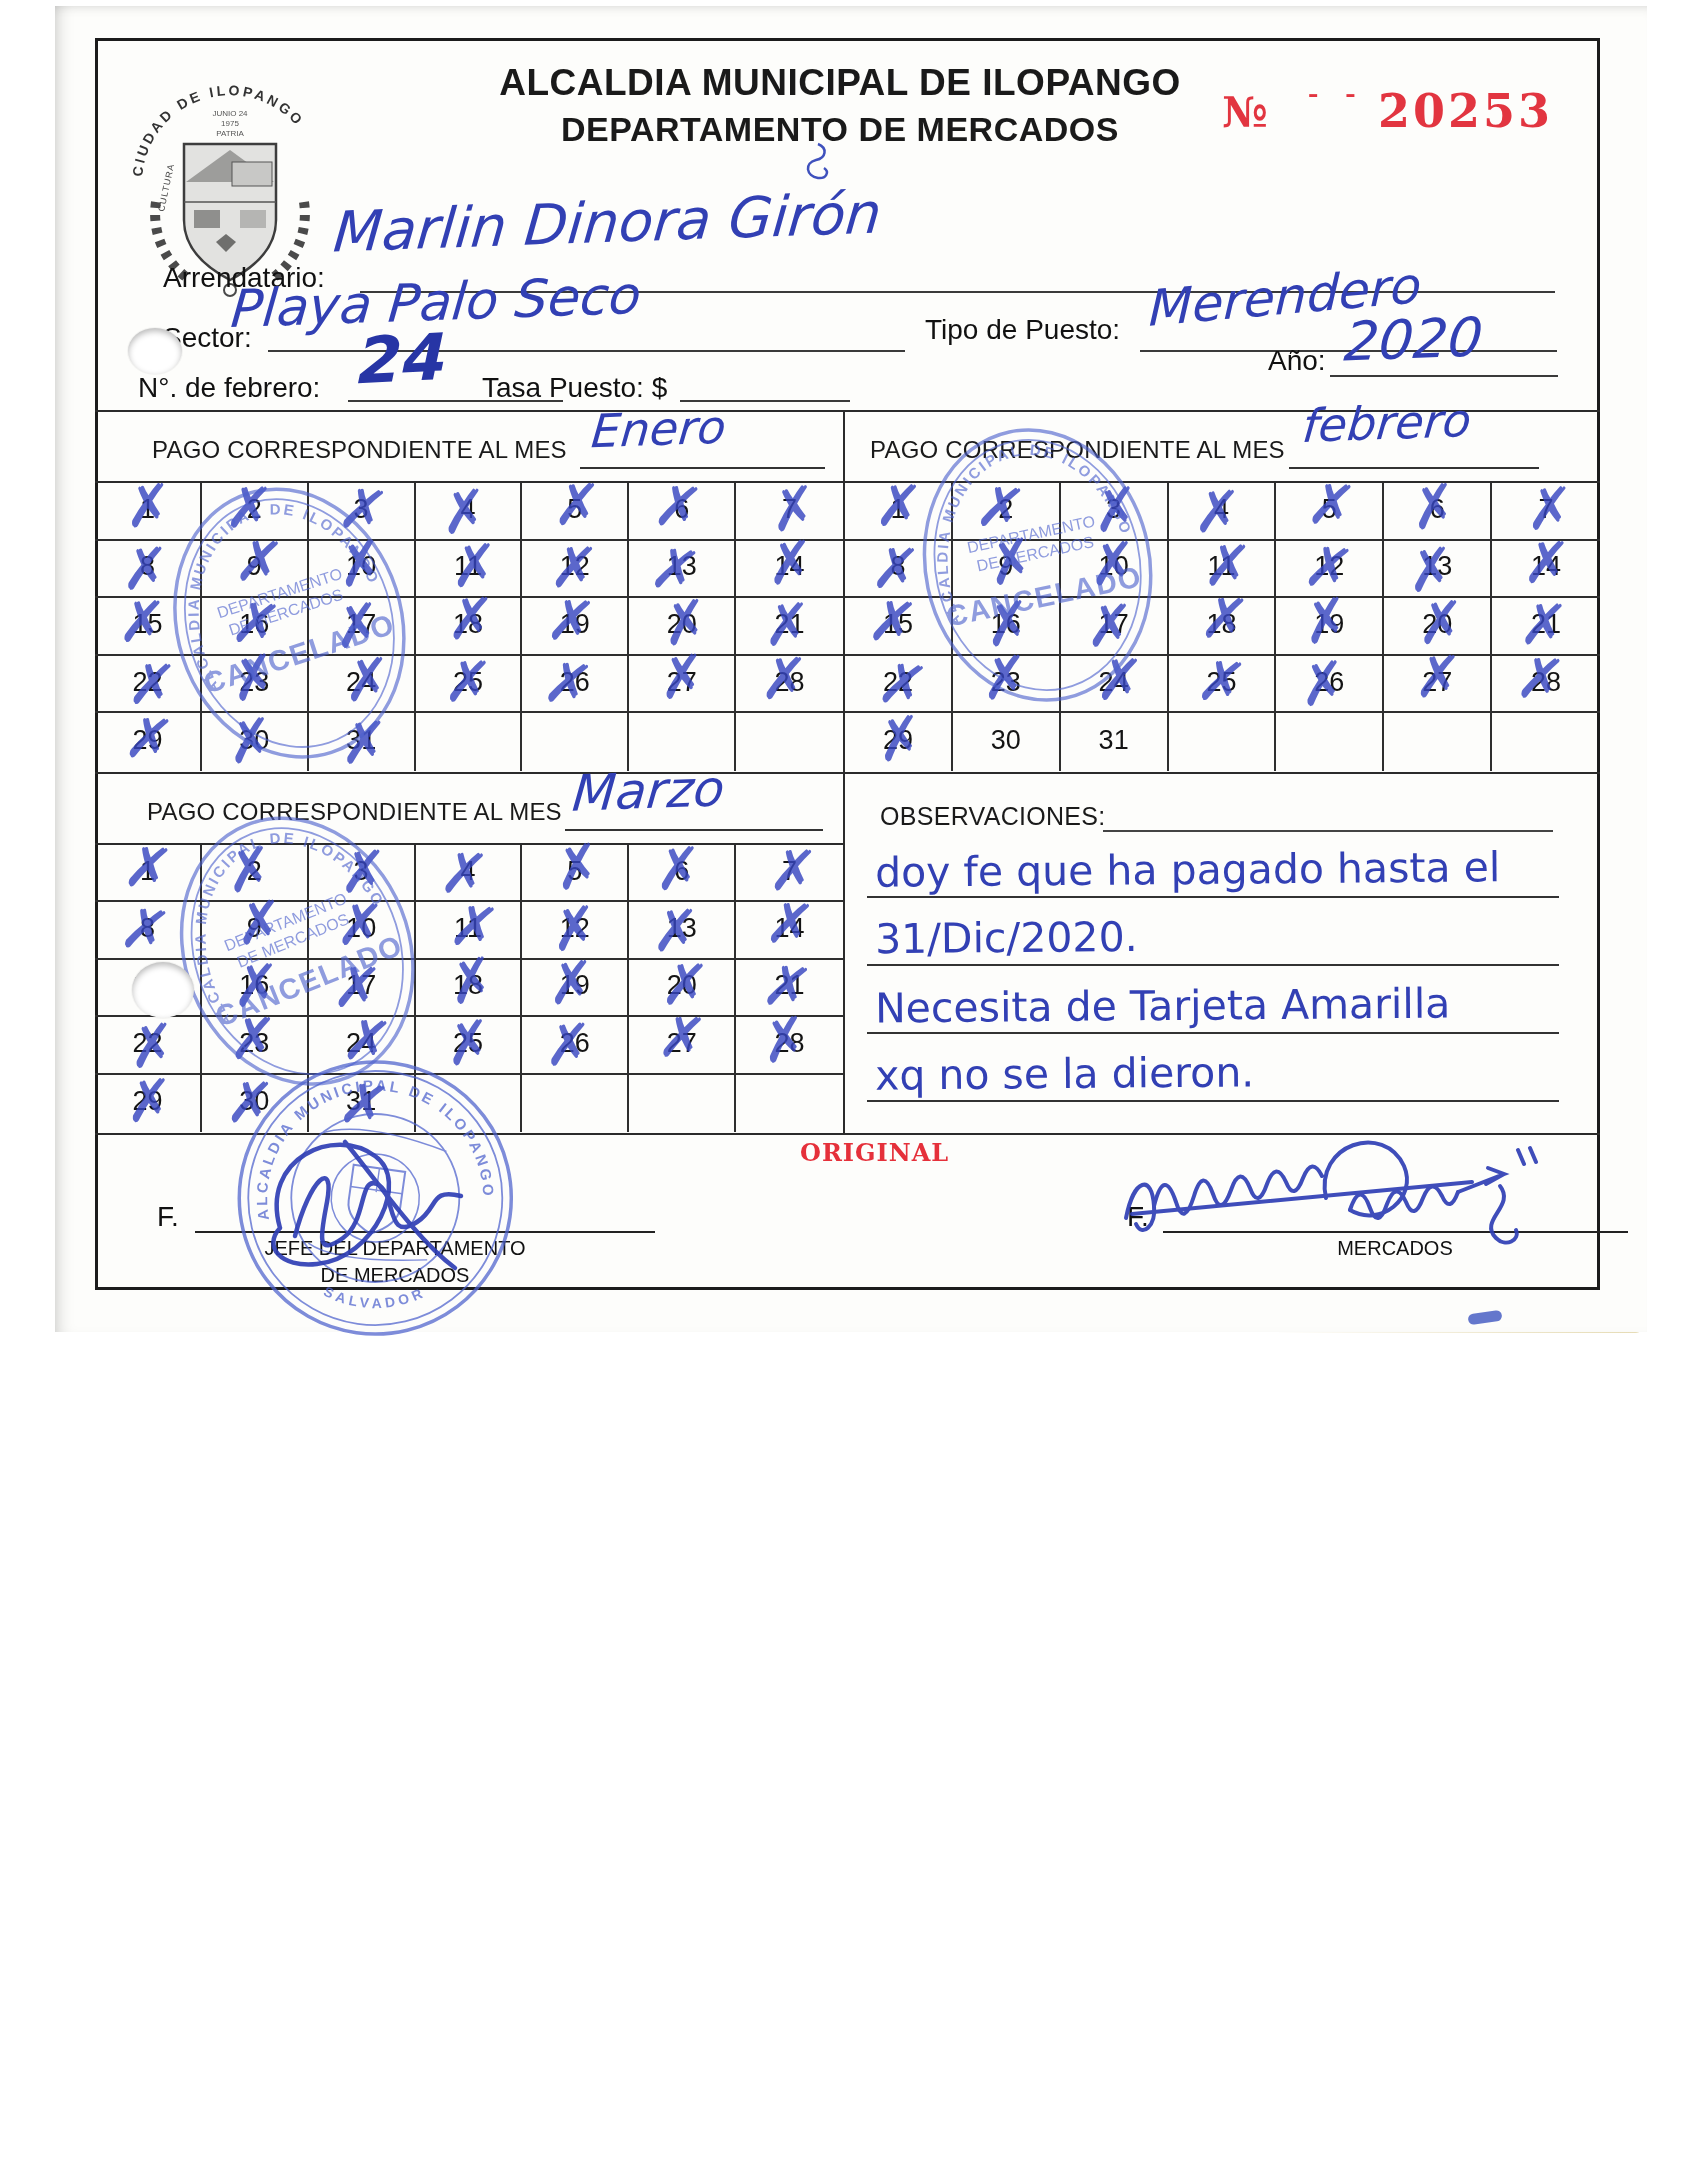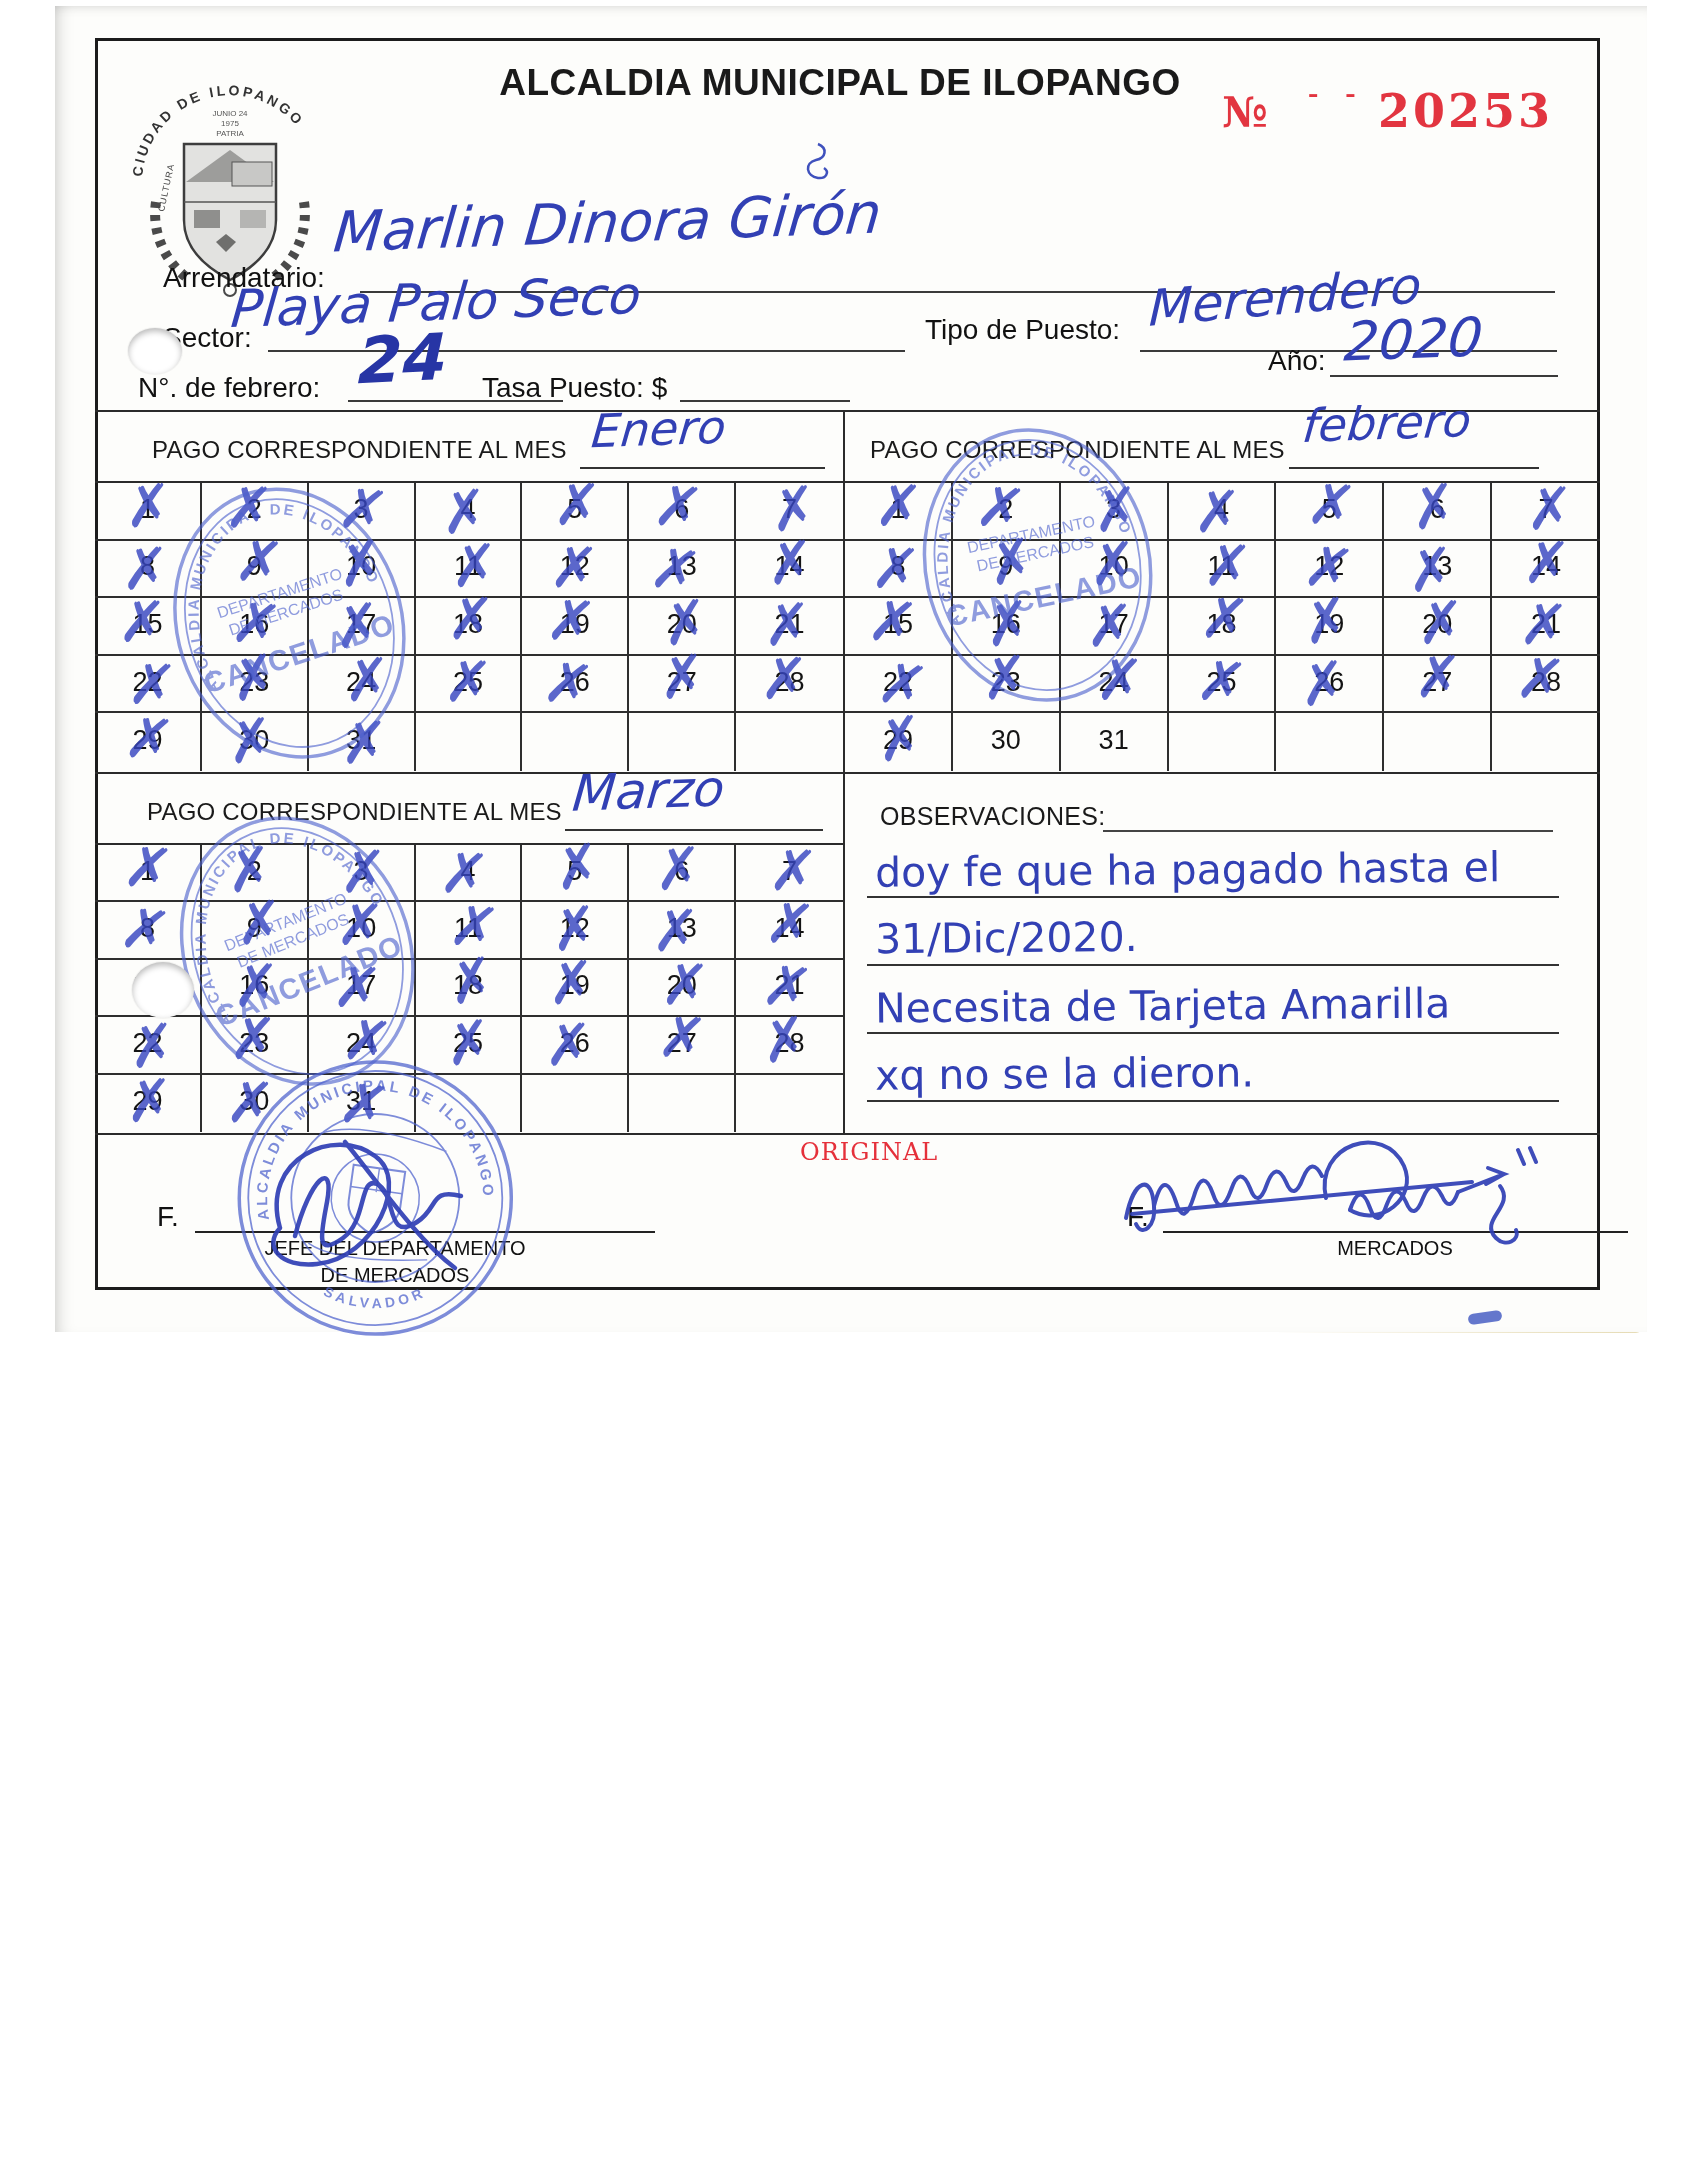--- a/index.html
+++ b/index.html
@@ -49,21 +49,21 @@
          font-size:58px;line-height:1;color:rgba(55,70,192,.82);font-family:"DejaVu Sans",sans-serif;pointer-events:none;}
 
   
   .obs-label{position:absolute;left:35px;top:28px;font-size:25px;letter-spacing:.3px;}
   .obs-head-line{position:absolute;left:258px;top:56px;width:450px;border-bottom:2px solid #444;}
   .obs-line{position:absolute;left:22px;width:692px;border-bottom:2.5px solid #333;height:0;}
   .obs-hw{font-size:41px;font-style:normal;transform:rotate(-.5deg);}
 
   
   .footer{position:absolute;left:95px;top:1133px;width:1505px;height:157px;border-top:2.5px solid #2b2b2b;box-sizing:border-box;}
-  .original{position:absolute;left:705px;top:3px;font-family:"DejaVu Serif",serif;font-weight:normal;
+  .original{position:absolute;left:705px;top:3px;font-family:"DejaVu Serif",serif;font-weight:bold;
             color:#e5303a;font-size:24px;letter-spacing:1px;}
   .sig-f{position:absolute;font-size:28px;color:#111;}
   .sig-line{position:absolute;border-bottom:2.5px solid #222;height:0;}
   .sig-title{position:absolute;text-align:center;font-size:20px;line-height:27px;color:#111;}
 
   .stamp{position:absolute;pointer-events:none;}
   .hole{position:absolute;background:#ffffff;border-radius:50%;
         box-shadow:inset 0 3px 6px rgba(0,0,0,.28), 0 0 0 1px rgba(0,0,0,.04);}
   .ink-dot{position:absolute;left:1468px;top:1312px;width:34px;height:11px;border-radius:6px;
         background:#3d55c0;opacity:.8;transform:rotate(-8deg);}
@@ -95,20 +95,21 @@
     <path d="M74,130 L118,98 L162,130 Z" fill="#9d9d9b"></path>
     <rect x="120" y="110" width="40" height="24" fill="#c8c8c6" stroke="#555"></rect>
     <path d="M72,150 L164,150" stroke="#555" stroke-width="1.5"></path>
     <rect x="82" y="158" width="26" height="18" fill="#8f8f8d"></rect>
     <rect x="128" y="158" width="26" height="18" fill="#b5b5b3"></rect>
     <path d="M104,190 l10,-8 l10,8 l-10,10 Z" fill="#6f6f6d"></path>
     <circle cx="118" cy="238" r="6" fill="none" stroke="#4a4a4a" stroke-width="2"></circle>
   </svg>
 
   <div class="title1">ALCALDIA MUNICIPAL DE ILOPANGO</div>
+  <div class="title2">DEPARTAMENTO DE MERCADOS</div>
   <svg style="position:absolute;left:788px;top:140px;" width="60" height="46" viewBox="0 0 60 46">
     <path d="M30,4 c10,4 8,14 -2,16 c-12,3 -10,16 2,18 c8,1 12,-6 6,-10" fill="none" stroke="#3f51bd" stroke-width="2.5"></path>
   </svg>
   <div class="doc-no">№</div>
   <div class="doc-no-dashes">- - -</div>
   <div class="doc-no-value">20253</div>
 
   <div class="flabel" style="left:163px;top:262px;">Arrendatario:</div>
   <div class="fline" style="left:360px;top:291px;width:1195px;"></div>
   <div class="hw" style="left:335px;top:190px;font-size:56px;">Marlin Dinora Girón</div>

